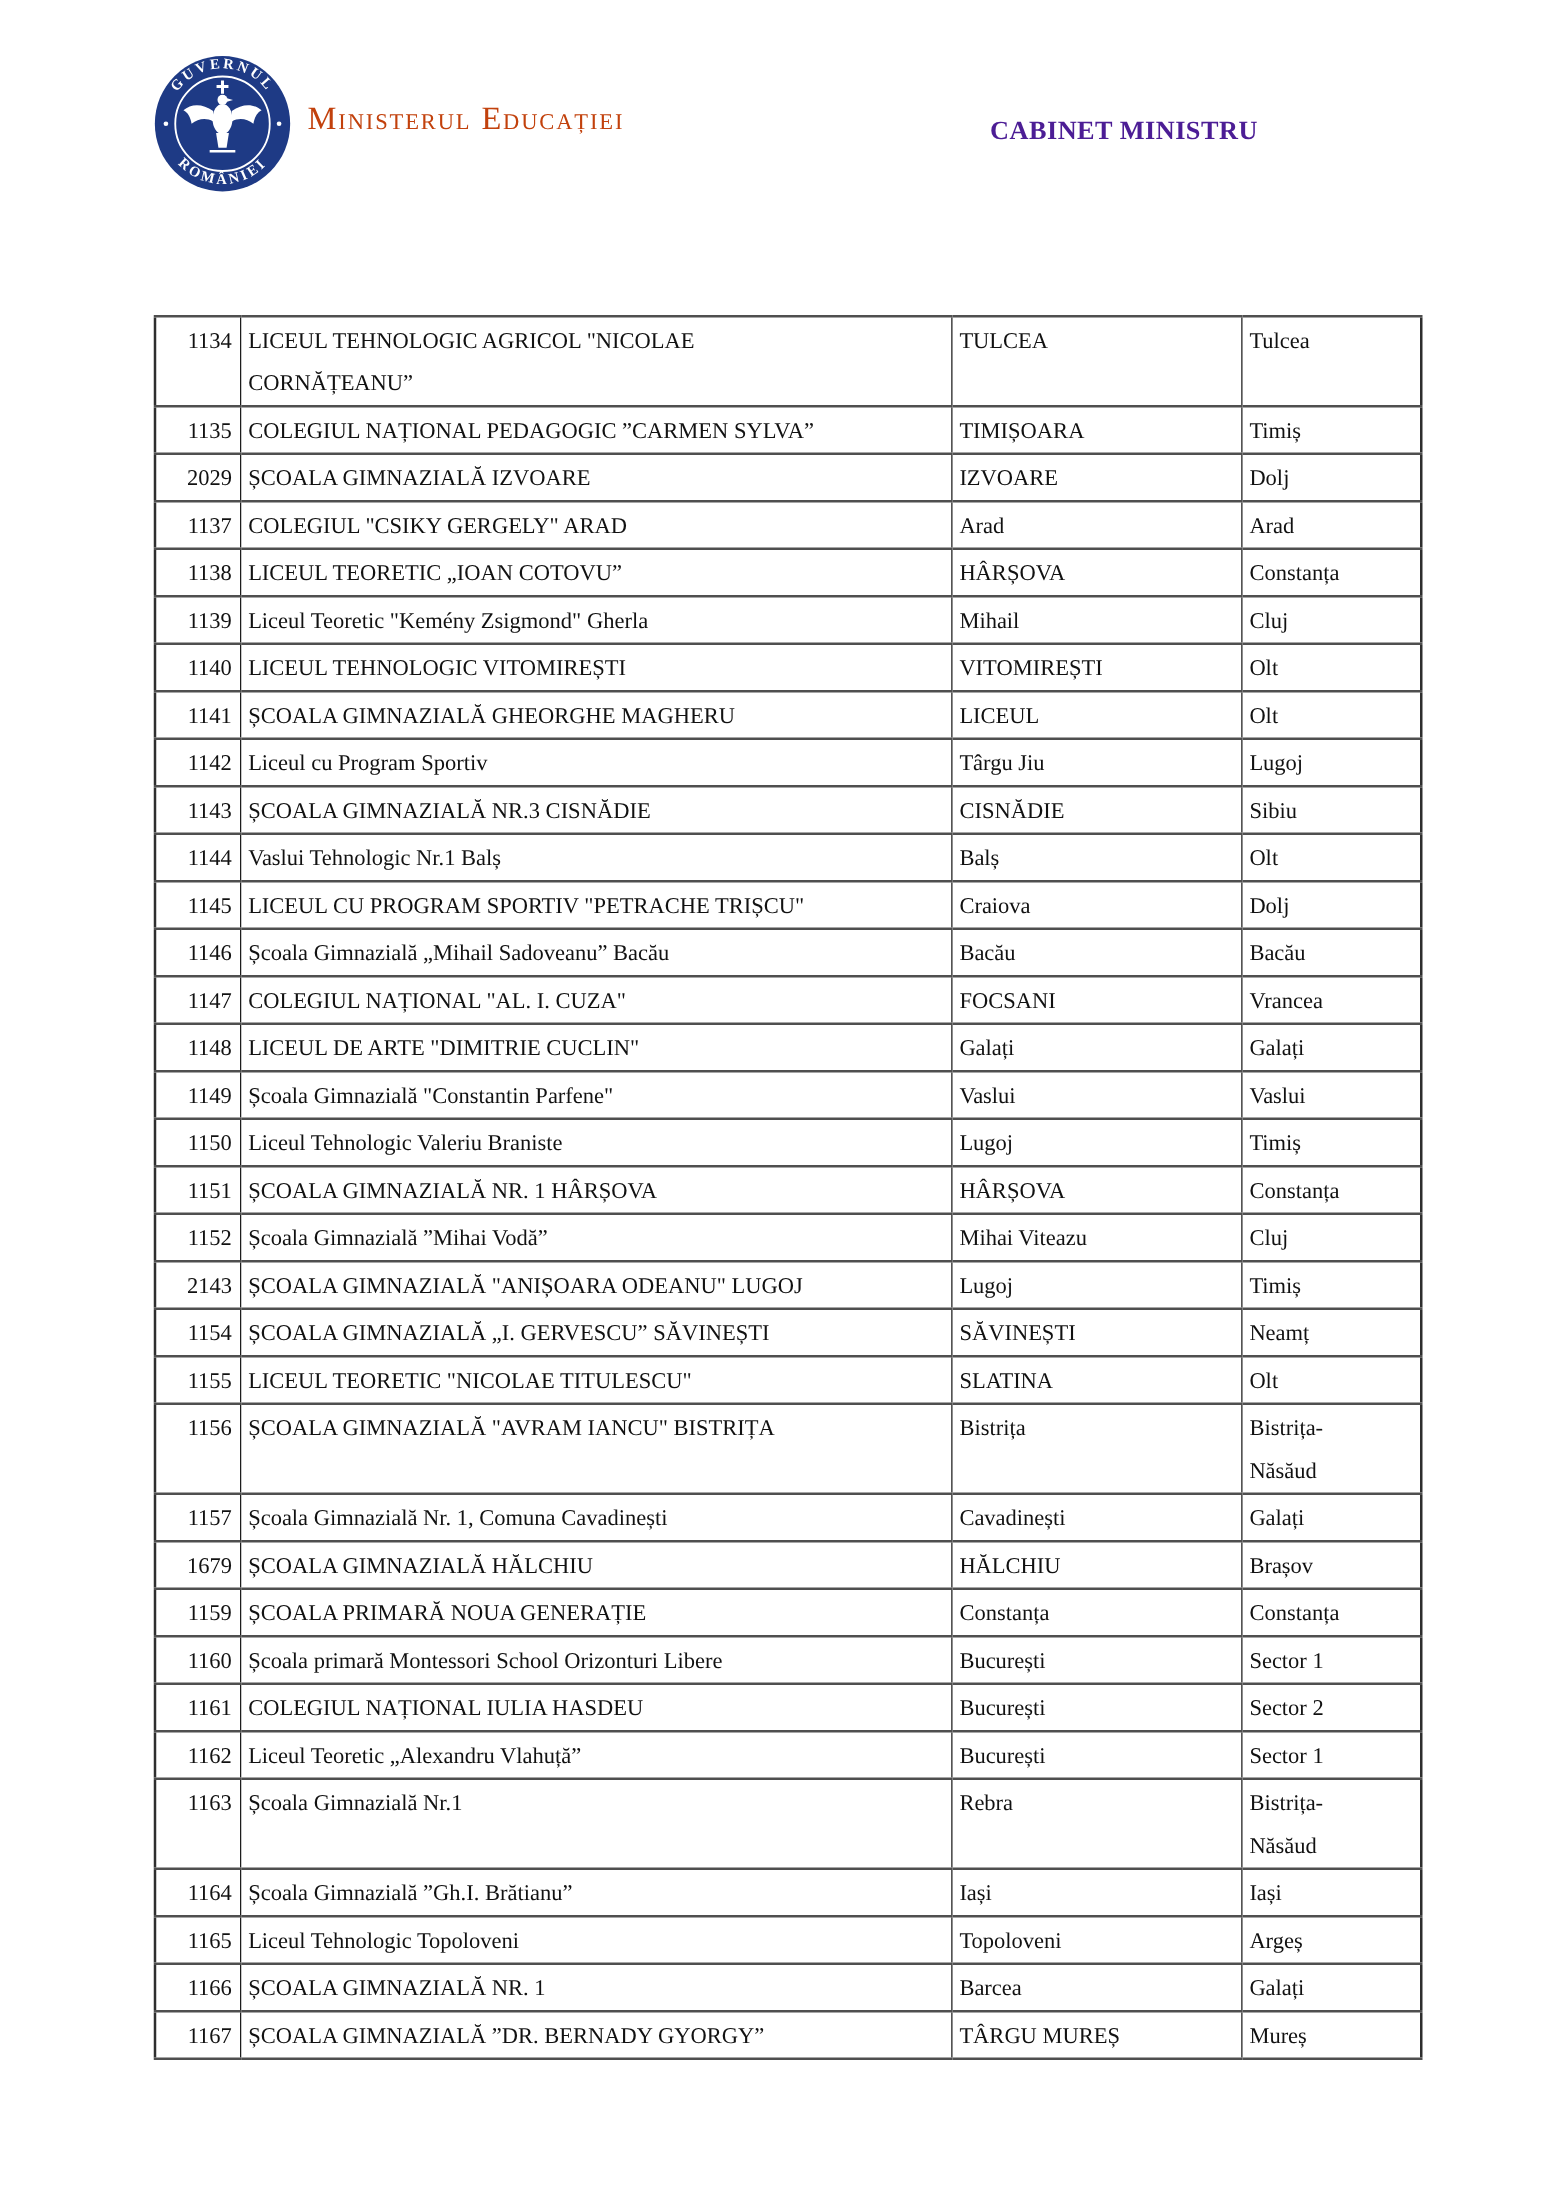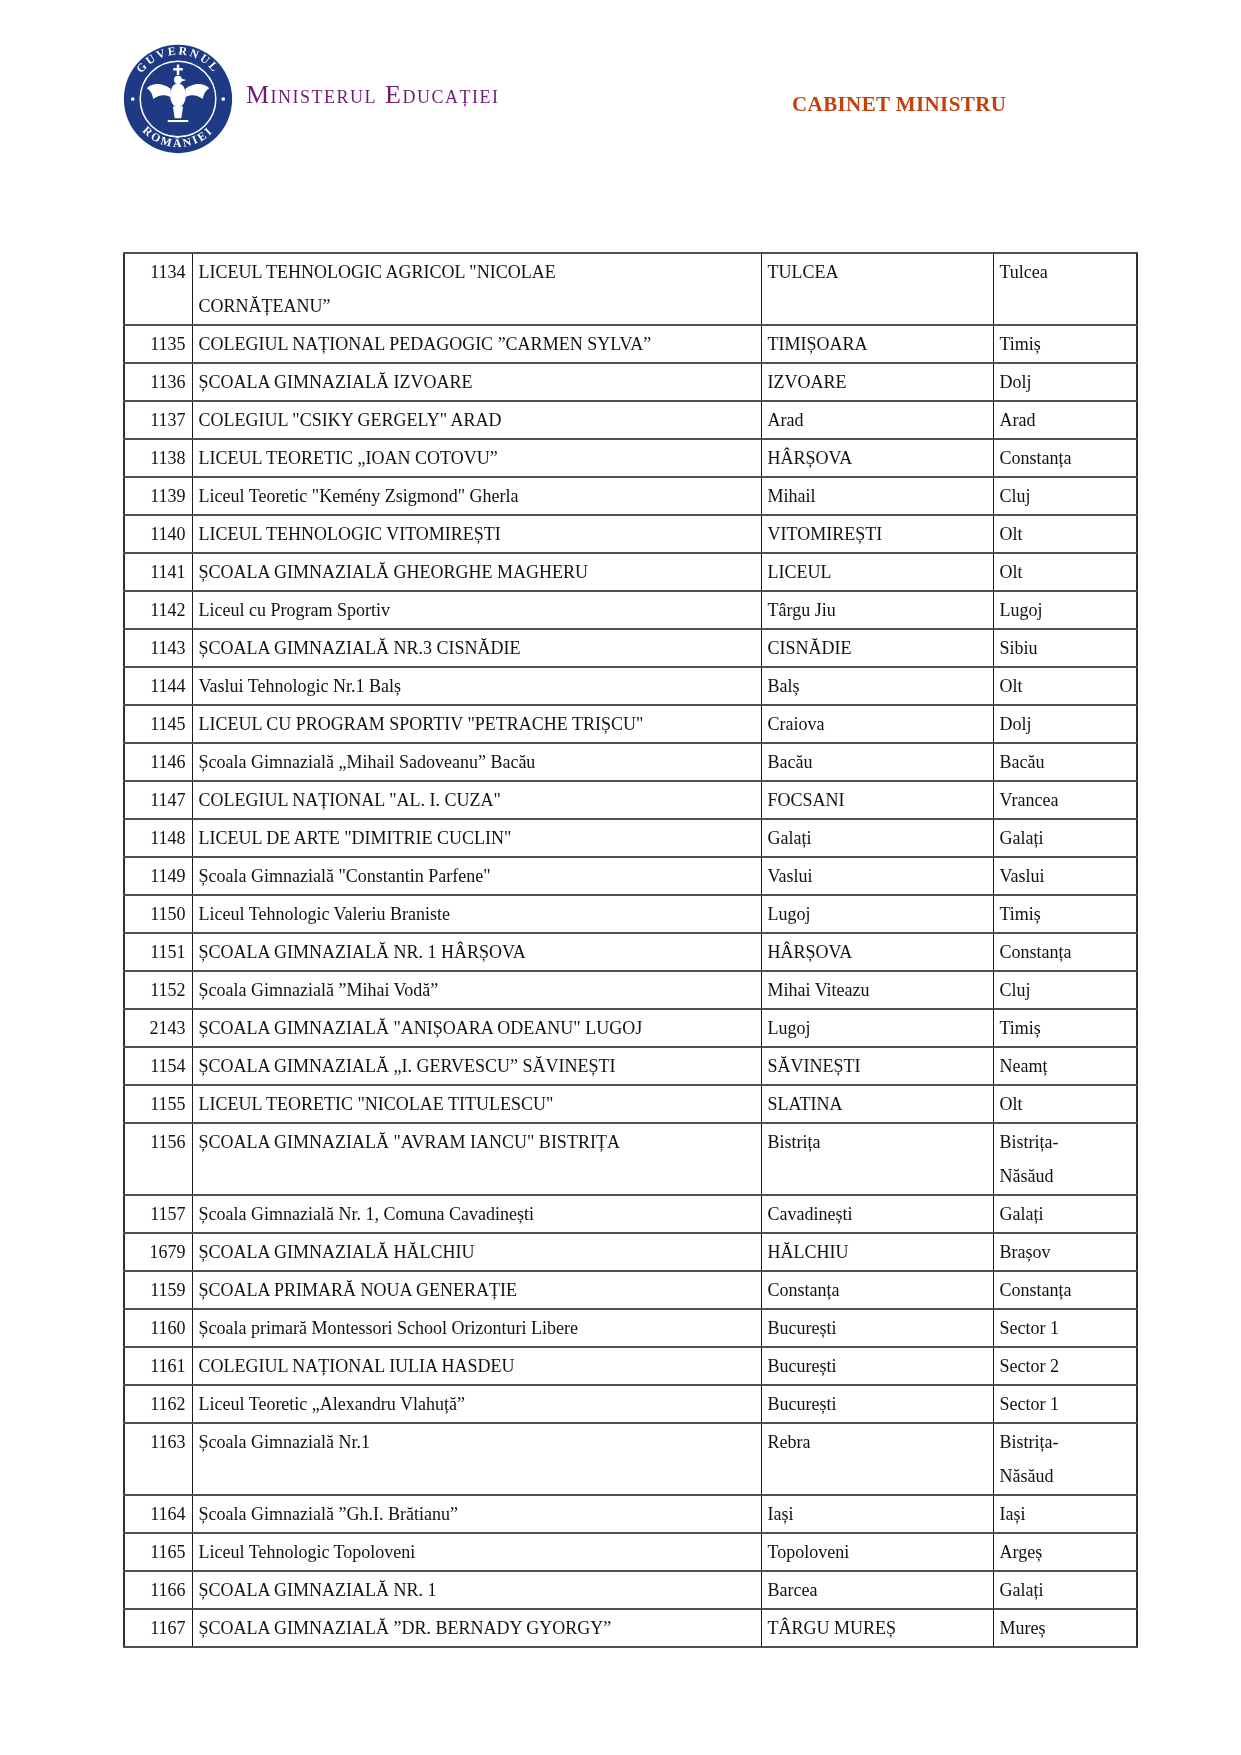--- a/index.html
+++ b/index.html
@@ -4,24 +4,24 @@
 <style>
   html,body{margin:0;padding:0;background:#ffffff;}
   .page{position:relative;width:1241px;height:1755px;background:#ffffff;overflow:hidden;
         font-family:"Liberation Serif", serif;color:#111;}
 
   
   .logo{position:absolute;left:122px;top:43px;width:112px;height:112px;}
   .ministry{position:absolute;left:246px;top:80px;
             font-family:"Liberation Serif", serif;
             font-variant:small-caps;font-size:26px;letter-spacing:1.5px;
-            color:#701a75;white-space:nowrap;}
+            color:#c2410c;white-space:nowrap;}
   .cabinet{position:absolute;left:792px;top:92px;
            font-family:"Liberation Serif", serif;
-           font-weight:bold;font-size:21px;letter-spacing:.4px;color:#c2410c;white-space:nowrap;}
+           font-weight:bold;font-size:21px;letter-spacing:.4px;color:#4c1d95;white-space:nowrap;}
 
   
   table.schools{position:absolute;left:123px;top:252px;width:1013px;
                 border-collapse:collapse;table-layout:fixed;
                 border:2px solid #2e2e2e;}
   table.schools td{border-top:2px solid #4f4f4f;border-bottom:2px solid #4f4f4f;
                    border-left:1px solid #1c1c1c;border-right:1px solid #1c1c1c;
                    vertical-align:top;font-size:18px;line-height:34px;
                    padding:1px 6px 1px 6px;white-space:pre-line;
                    overflow:hidden;}
@@ -82,21 +82,21 @@
     </tr>
 
     <tr>
       <td class="c-no">1135</td>
       <td class="c-name">COLEGIUL NAȚIONAL PEDAGOGIC ”CARMEN SYLVA”</td>
       <td class="c-city">TIMIȘOARA</td>
       <td class="c-county">Timiș</td>
     </tr>
 
     <tr>
-      <td class="c-no">1136</td>
+      <td class="c-no">2029</td>
       <td class="c-name">ȘCOALA GIMNAZIALĂ IZVOARE</td>
       <td class="c-city">IZVOARE</td>
       <td class="c-county">Dolj</td>
     </tr>
 
     <tr>
       <td class="c-no">1137</td>
       <td class="c-name">COLEGIUL "CSIKY GERGELY" ARAD</td>
       <td class="c-city">Arad</td>
       <td class="c-county">Arad</td>

